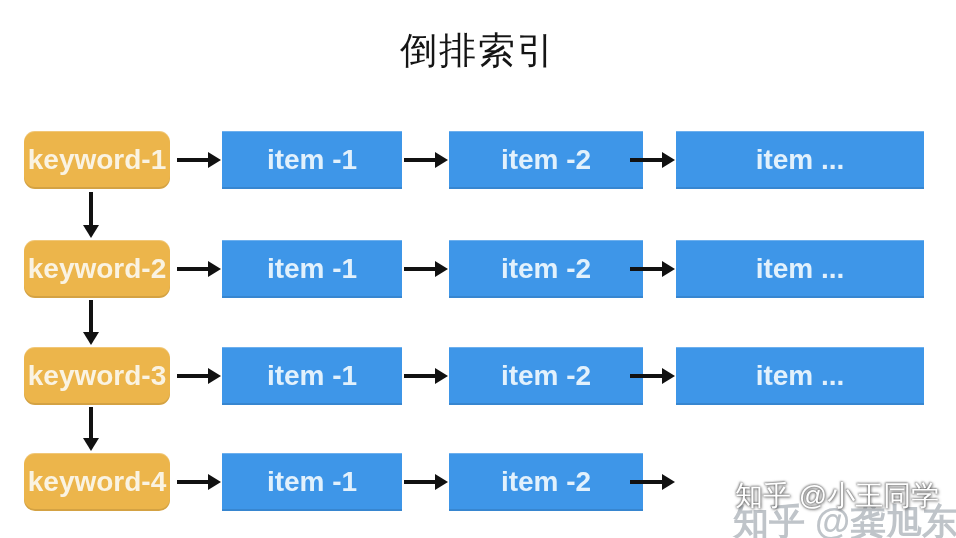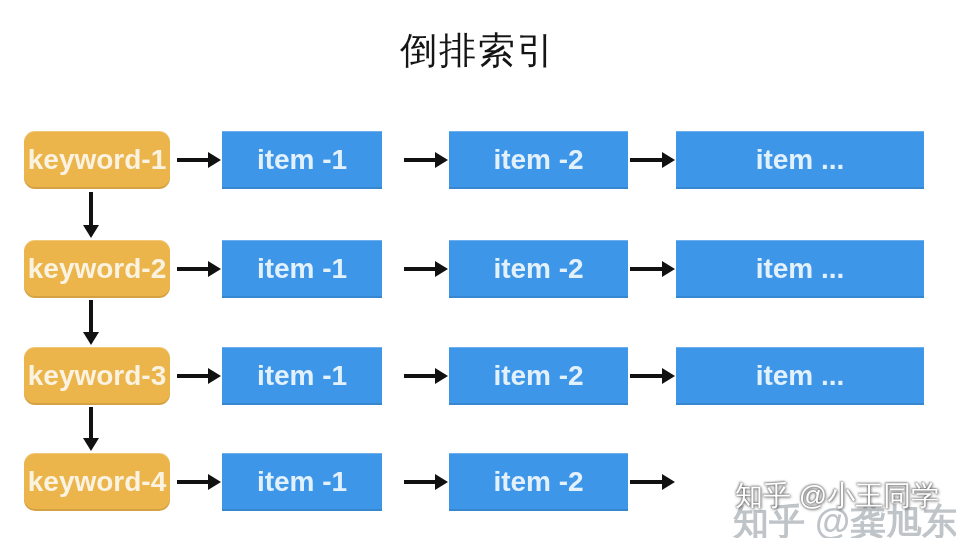--- a/index.html
+++ b/index.html
@@ -31,22 +31,22 @@
     height: 58px;
     display: flex;
     align-items: center;
     justify-content: center;
     font-weight: bold;
     font-size: 28px;
     box-shadow: inset 0 -2px 0 rgba(0,0,0,0.10), inset 0 1px 0 rgba(255,255,255,0.25);
   }
   .kw   { left: 24px;   width: 146px; background: var(--keyword-bg, #ECB54B); color: var(--keyword-text, #FAF3E2); border-radius: 11px; }
   .item { background: var(--item-bg, #3E96E8); color: var(--item-text, #E2F1FC); }
-  .i1 { left: 222px; width: 160px; }
-  .i2 { left: 449px; width: 179px; justify-content: center; }
+  .i1 { left: 222px; width: 180px; }
+  .i2 { left: 449px; width: 194px; justify-content: center; }
   .i3 { left: 676px; width: 248px; }
 
   .r1 { top: 131px; }
   .r2 { top: 240px; }
   .r3 { top: 347px; }
   .r4 { top: 453px; }
 
   
   .arrow-h {
     position: absolute;

